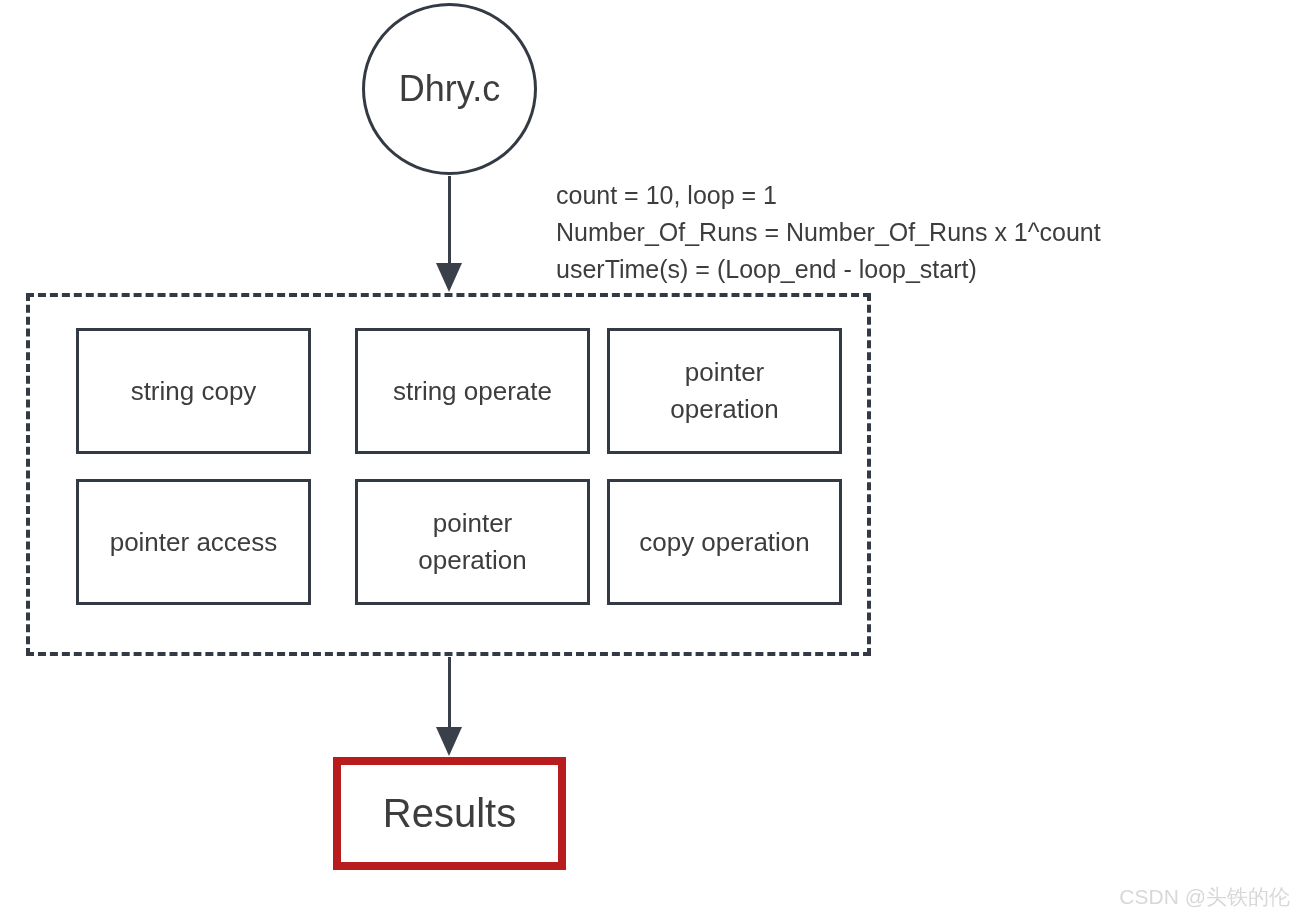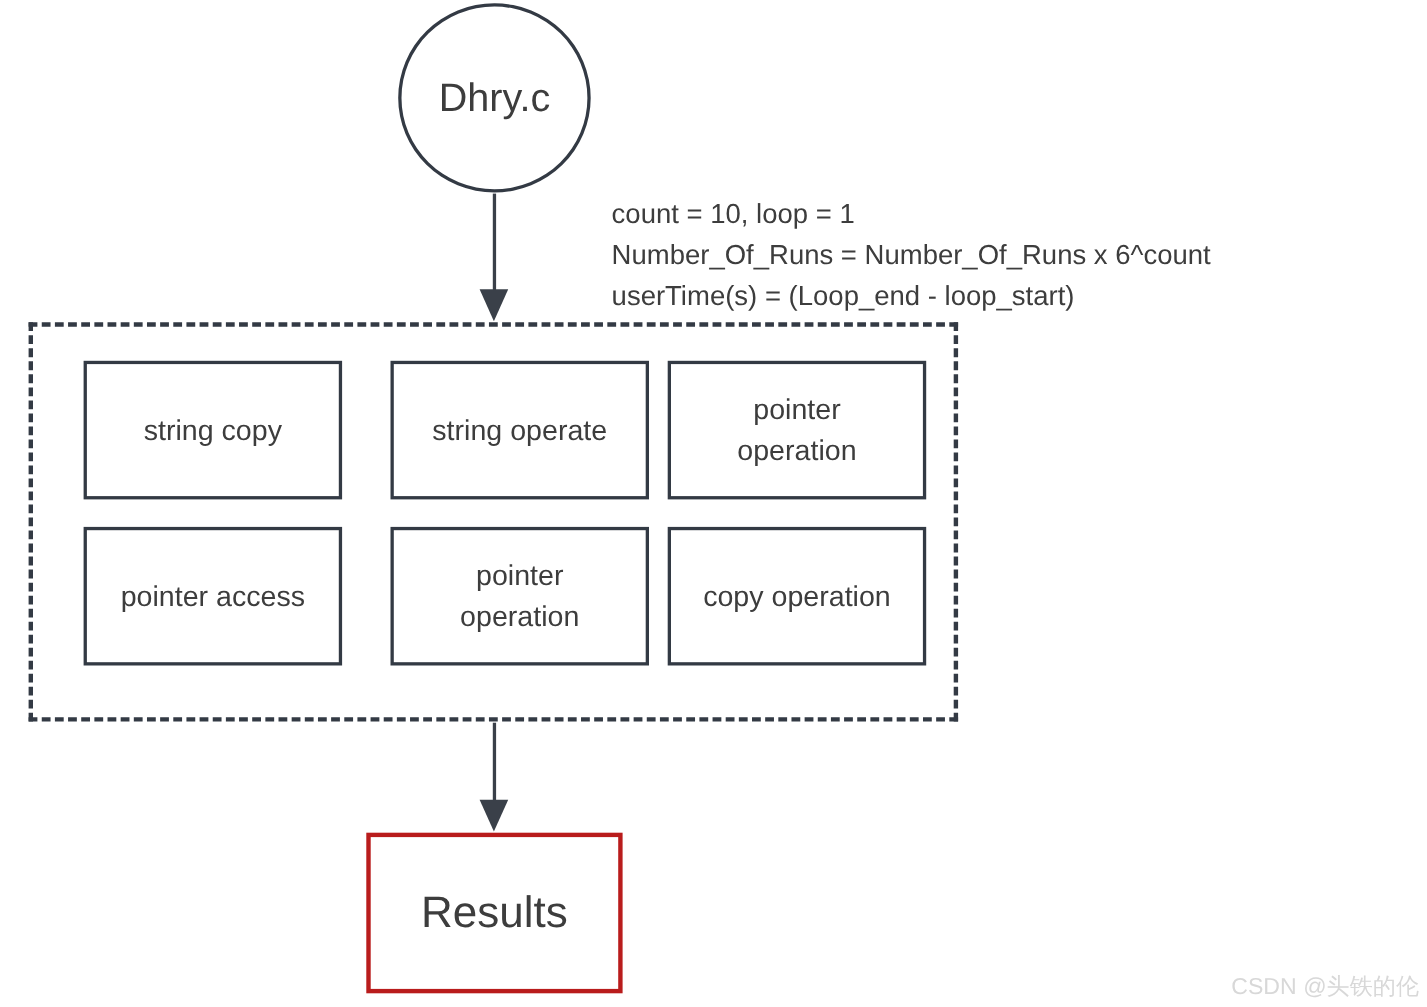--- a/index.html
+++ b/index.html
@@ -43,22 +43,22 @@
     padding: 0 28px;
   }
   .op-box.r1 { top: 31px; }
   .op-box.r2 { top: 182px; }
   .op-box.c1 { left: 46px; }
   .op-box.c2 { left: 325px; }
   .op-box.c3 { left: 577px; }
   .results-box {
     position: absolute;
     left: 333px; top: 757px;
-    width: 233px; height: 146px;
-    border: 4px solid #b91c1c;
+    width: 233px; height: 113px;
+    border: 8px solid #b91c1c;
     background: #ffffff;
     display: flex; align-items: center; justify-content: center;
     font-size: 40px; color: #3d3d3d;
   }
   
   .arrow-down {
     position: absolute;
     width: 26px;
   }
   .arrow-down .shaft {
@@ -110,21 +110,21 @@
     <span>Dhry.c</span>
   </div>
 
   <div class="arrow-down" id="arrow1">
     <div class="shaft"></div>
     <div class="head"></div>
   </div>
 
   <div class="init-annotation">
     <div>count = 10, loop = 1</div>
-    <div>Number_Of_Runs = Number_Of_Runs x 6^count</div>
+    <div>Number_Of_Runs = Number_Of_Runs x 1^count</div>
     <div>userTime(s) = (Loop_end - loop_start)</div>
   </div>
 
   <div class="loop-container">
     <div class="op-box r1 c1">
       <span>string copy</span>
     </div>
     <div class="op-box r1 c2">
       <span>string operate</span>
     </div>

